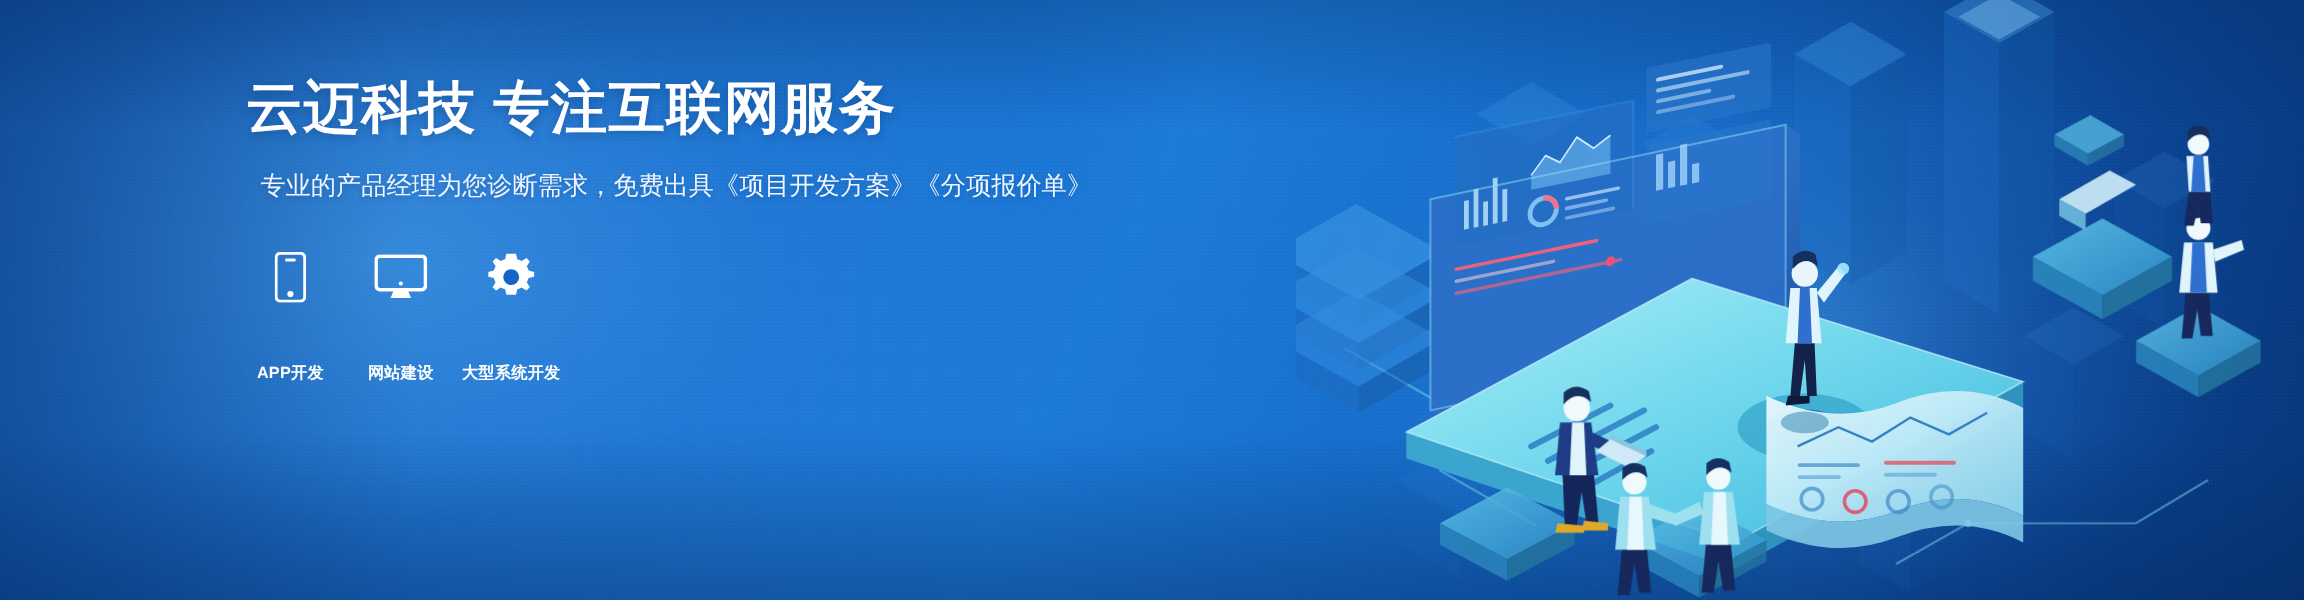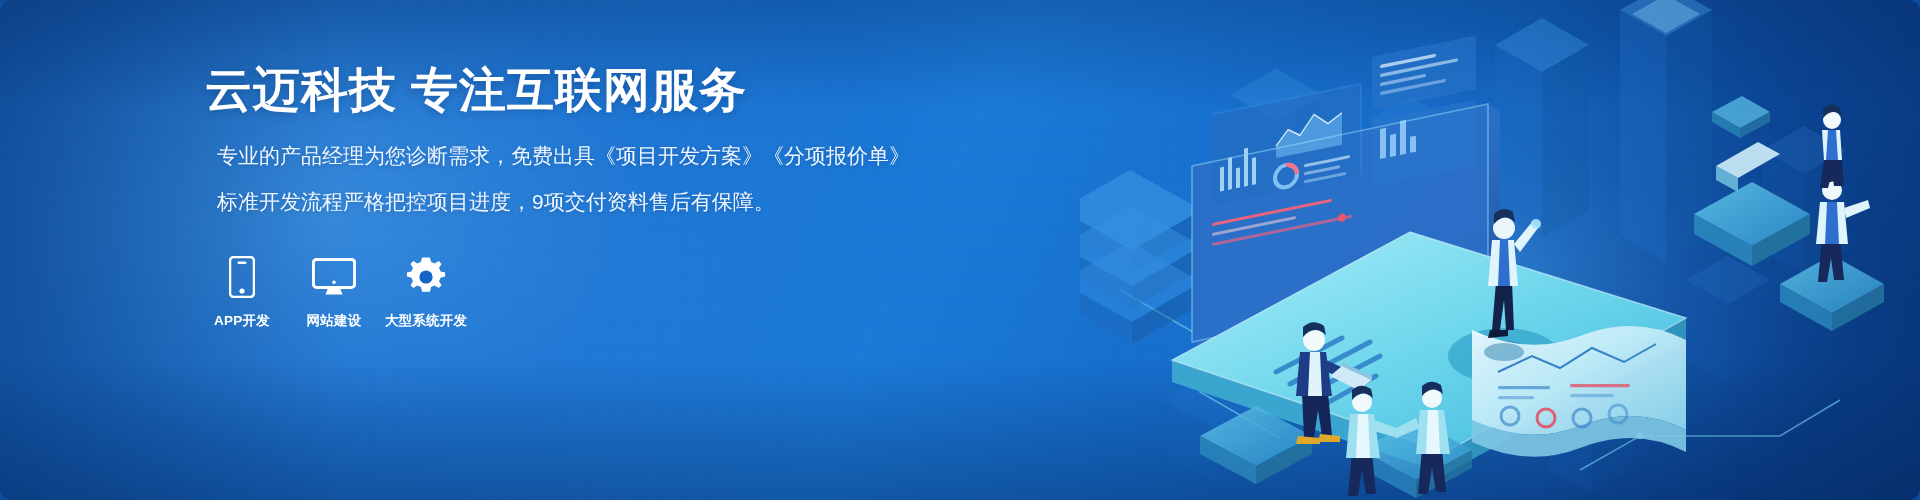--- a/index.html
+++ b/index.html
@@ -10,21 +10,20 @@
   body {
     font-family: "Liberation Sans", "DejaVu Sans", sans-serif;
   }
 
   .banner {
     position: relative;
     width: 1920px;
     height: 500px;
     overflow: hidden;
     background: #1565c0;
-    border-radius: 11px;
   }
 
   
   .bg-base {
     position: absolute;
     inset: 0;
     background: linear-gradient(115deg, #0d53ab 0%, #1268c8 26%, #1b7ad8 48%, #1266c4 68%, #0c4ba0 86%, #073c86 100%);
   }
   .bg-glow-left {
     position: absolute;
@@ -89,20 +88,21 @@
     display: flex;
     align-items: flex-start;
     margin-top: 37px;
   }
   .service {
     display: flex;
     flex-direction: column;
     align-items: center;
     width: 74px;
     margin-right: 18px;
+    gap: 36px;
   }
   .service:last-child { margin-right: 16px; }
   .service-icon {
     height: 42px;
     display: flex;
     align-items: center;
     justify-content: center;
   }
   .service-icon svg { display: block; }
   .service-label {
@@ -400,21 +400,20 @@
         <path d="M632 112 L662 96 L690 112 L660 128 Z" fill="#5dc3e6" opacity="0.8"></path>
         <path d="M632 112 L632 122 L660 138 L660 128 Z" fill="#2f8cba" opacity="0.8"></path>
         <path d="M660 128 L690 112 L690 122 L660 138 Z" fill="#2a7ba4" opacity="0.8"></path>
       </g>
     </svg>
   </div>
 
   <div class="content">
     <h1 class="title">云迈科技 专注互联网服务</h1>
     <p class="subtitle">专业的产品经理为您诊断需求，免费出具《项目开发方案》《分项报价单》</p>
-    <p class="subtitle">标准开发流程严格把控项目进度，9项交付资料售后有保障。</p>
 
     <div class="services">
 
       <div class="service">
         <span class="service-icon">
           <svg width="26" height="42" viewBox="0 0 26 42">
             <rect x="1" y="1" width="24" height="40" rx="4" fill="none" stroke="#ffffff" stroke-width="2.6"></rect>
             <rect x="8.5" y="5.5" width="9" height="2.4" rx="1.2" fill="#ffffff"></rect>
             <circle cx="13" cy="35" r="2.6" fill="#ffffff"></circle>
           </svg>

